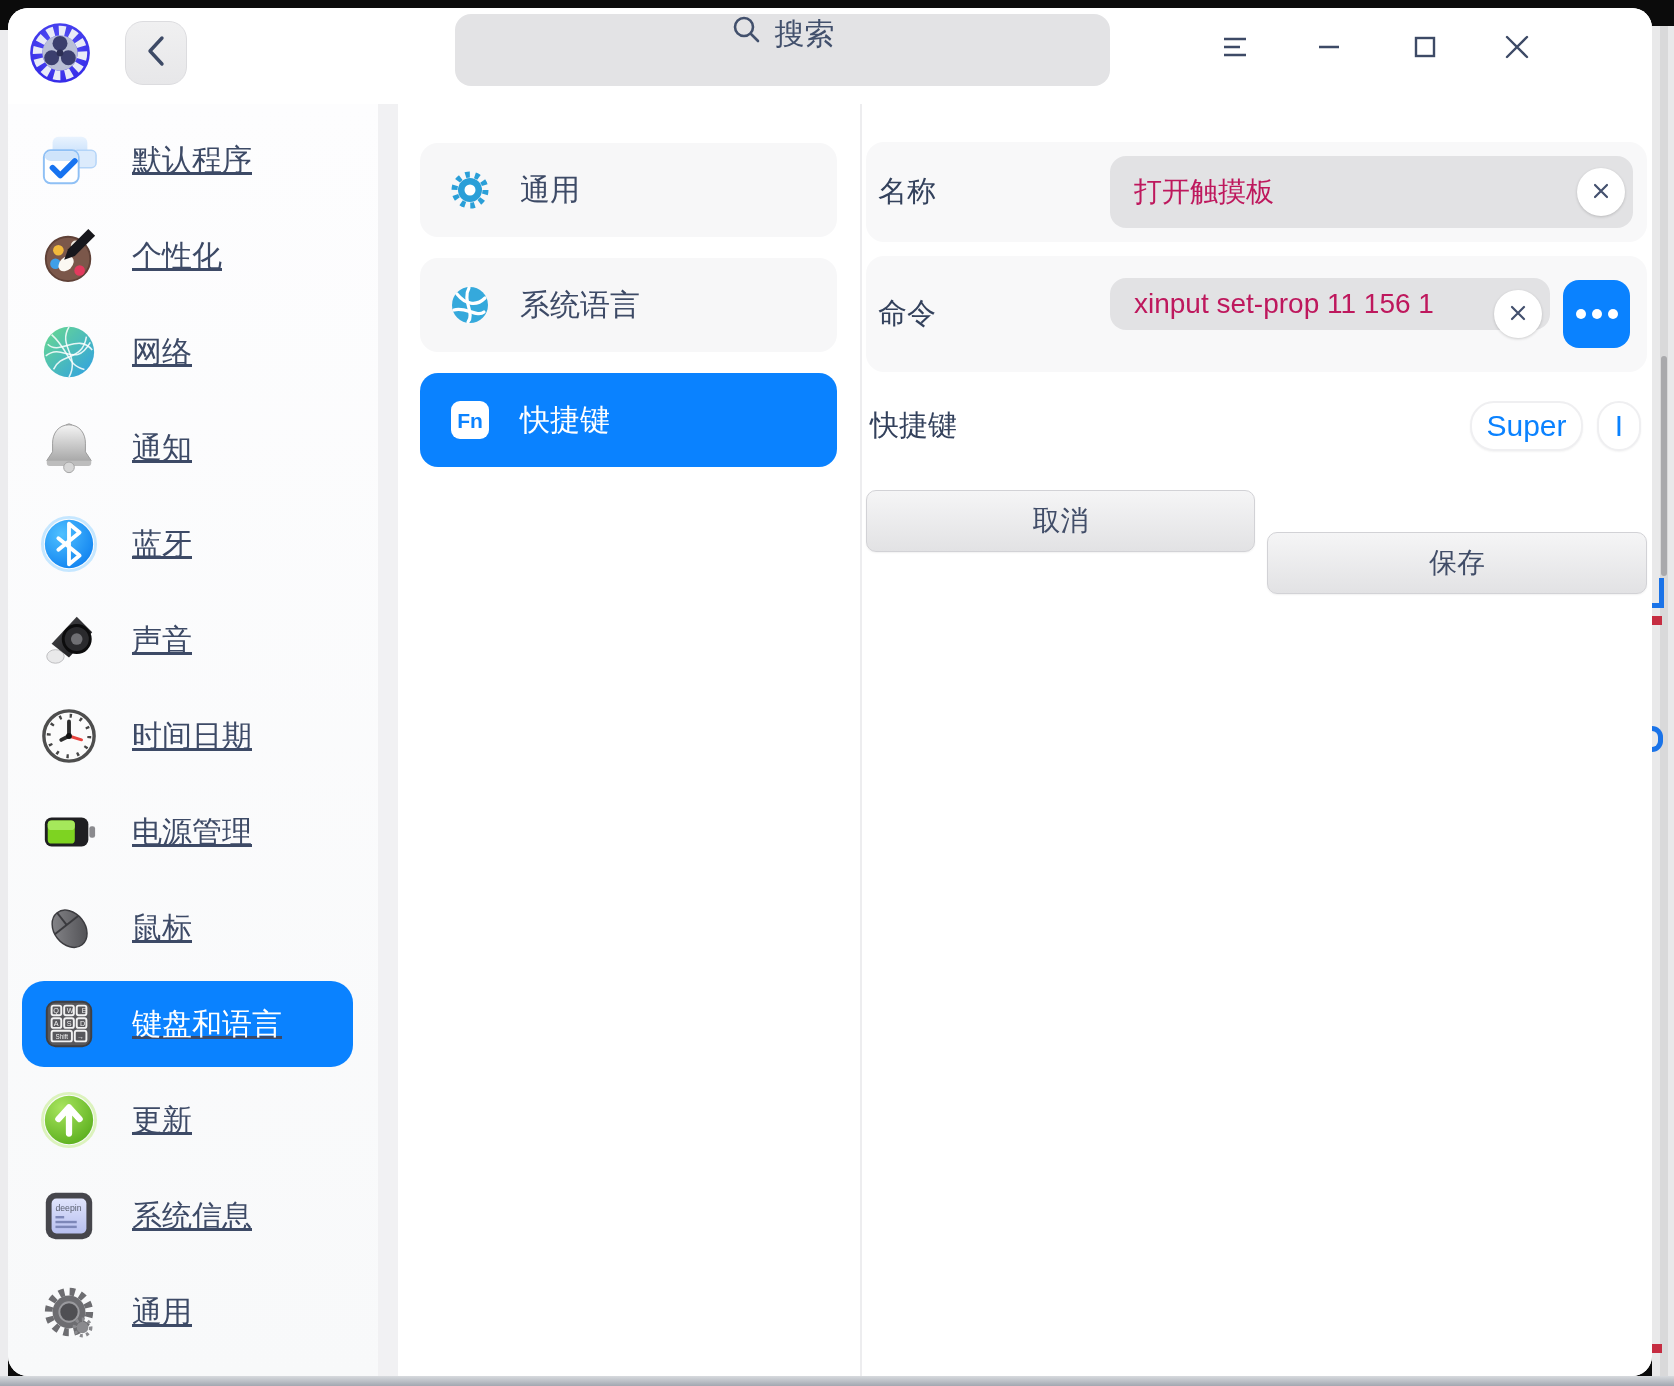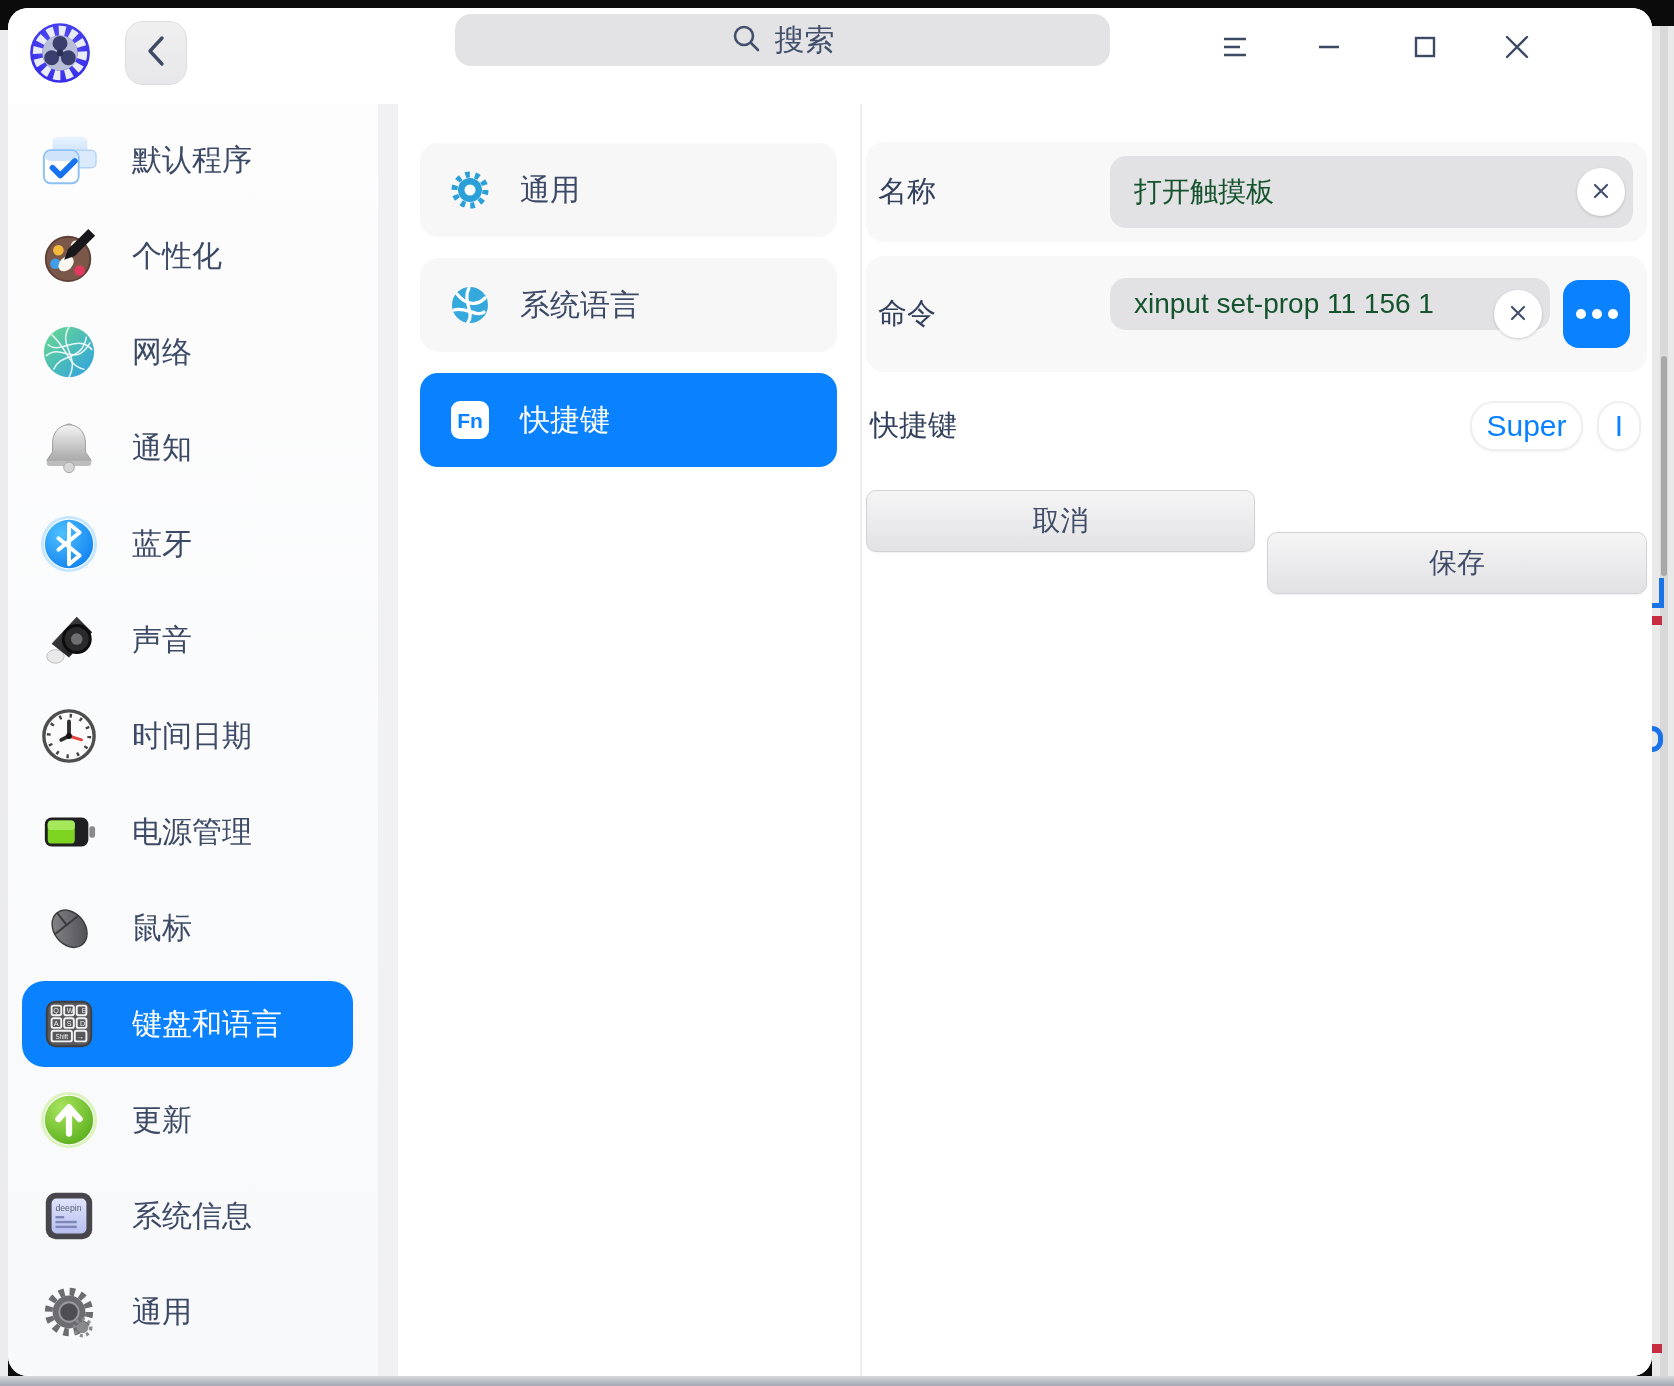--- a/index.html
+++ b/index.html
@@ -20,30 +20,30 @@
     background:linear-gradient(#d7dade,#a2a7b1);}
   
   .window{position:absolute;left:8px;top:8px;width:1644px;height:1368px;background:#fff;
     border-radius:20px;overflow:hidden;}
   
   .titlebar{position:absolute;left:0;top:0;right:0;height:96px;background:#fff;}
   .app-logo{position:absolute;left:20px;top:13px;width:64px;height:64px;}
   .back-btn{position:absolute;left:117px;top:13px;width:62px;height:64px;border-radius:18px;
     background:linear-gradient(#f0f0f1,#e7e7e9);border:1px solid #dcdcdf;display:flex;
     align-items:center;justify-content:center;cursor:pointer;}
-  .search-bar{position:absolute;left:447px;top:6px;width:655px;height:52px;border-radius:16px;
-    background:#e3e3e5;display:flex;align-items:center;justify-content:center;gap:14px;cursor:text;}
+  .search-bar{position:absolute;left:447px;top:6px;width:655px;height:72px;border-radius:16px;
+    background:#e3e3e5;display:flex;align-items:flex-start;justify-content:center;gap:14px;cursor:text;}
   .search-bar .ph{font-size:30px;color:#42506c;}
   .tb-btn{position:absolute;top:18px;width:46px;height:46px;display:flex;align-items:center;
     justify-content:center;cursor:pointer;border-radius:8px;}
   .tb-menu{left:1204px;}.tb-min{left:1298px;}.tb-max{left:1394px;}.tb-close{left:1486px;}
   
   .sidebar{position:absolute;left:0;top:96px;bottom:0;width:370px;
     background:linear-gradient(180deg,#fdfdfe 0%,#f8f9fa 100%);}
-  .side-list{list-style:none;margin:0;padding:8px 0 0 0;}
+  .side-list{list-style:none;margin:0;padding:8px 0 0 0;text-decoration:underline;}
   .side-item{height:96px;display:flex;align-items:center;padding-left:32px;cursor:pointer;}
   .side-item .s-ic{width:58px;height:58px;flex:0 0 58px;text-align:center;}
   .side-item .s-ic svg{width:100%;height:100%;display:block;}
   .side-item .s-label{margin-left:34px;font-size:30px;color:#3d4a66;white-space:nowrap;}
   .side-item.selected{height:86px;margin:5px 25px 5px 14px;padding-left:18px;
     background:#0a82ff;border-radius:22px;}
   .side-item.selected .s-label{color:#fff;font-weight:500;}
   .gutter{position:absolute;left:370px;top:96px;bottom:0;width:20px;background:#f1f1f3;}
   
   .subnav{position:absolute;left:390px;top:96px;bottom:0;width:464px;background:#fff;
@@ -59,21 +59,21 @@
   .content{position:absolute;left:854px;top:96px;right:0;bottom:0;background:#fff;padding-left:16px;}
   .row-card{position:absolute;left:4px;width:781px;border-radius:18px;background:#f8f8f9;}
   .row-name{top:38px;height:100px;}
   .row-cmd{top:152px;height:116px;}
   .row-label{position:absolute;left:12px;top:0;bottom:0;display:flex;align-items:center;
     font-size:29px;color:#33415c;}
   .input-wrap{position:absolute;}
   .name-wrap{left:244px;top:14px;width:523px;height:72px;}
   .cmd-wrap{left:244px;top:22px;width:440px;height:52px;}
   .text-input{width:100%;height:100%;border:none;outline:none;background:#e2e2e4;
-    border-radius:16px;font-size:28px;color:#14532d;padding:0 64px 0 24px;
+    border-radius:16px;font-size:28px;color:#be185d;padding:0 64px 0 24px;
     font-family:"Liberation Sans","DejaVu Sans",sans-serif;}
   .clear-btn{position:absolute;right:8px;top:12px;width:48px;height:48px;border-radius:50%;
     background:#fff;box-shadow:0 1px 3px rgba(0,0,0,.18);display:flex;align-items:center;
     justify-content:center;cursor:pointer;border:none;padding:0;}
   .more-btn{position:absolute;left:697px;top:24px;width:67px;height:68px;border-radius:16px;
     background:#0a82ff;border:none;display:flex;align-items:center;justify-content:center;
     gap:6px;cursor:pointer;}
   .more-btn i{width:10px;height:10px;border-radius:50%;background:#fff;}
   .row-shortcut{position:absolute;left:4px;top:284px;width:781px;height:76px;}
   .sc-label{position:absolute;left:4px;top:0;bottom:0;display:flex;align-items:center;

